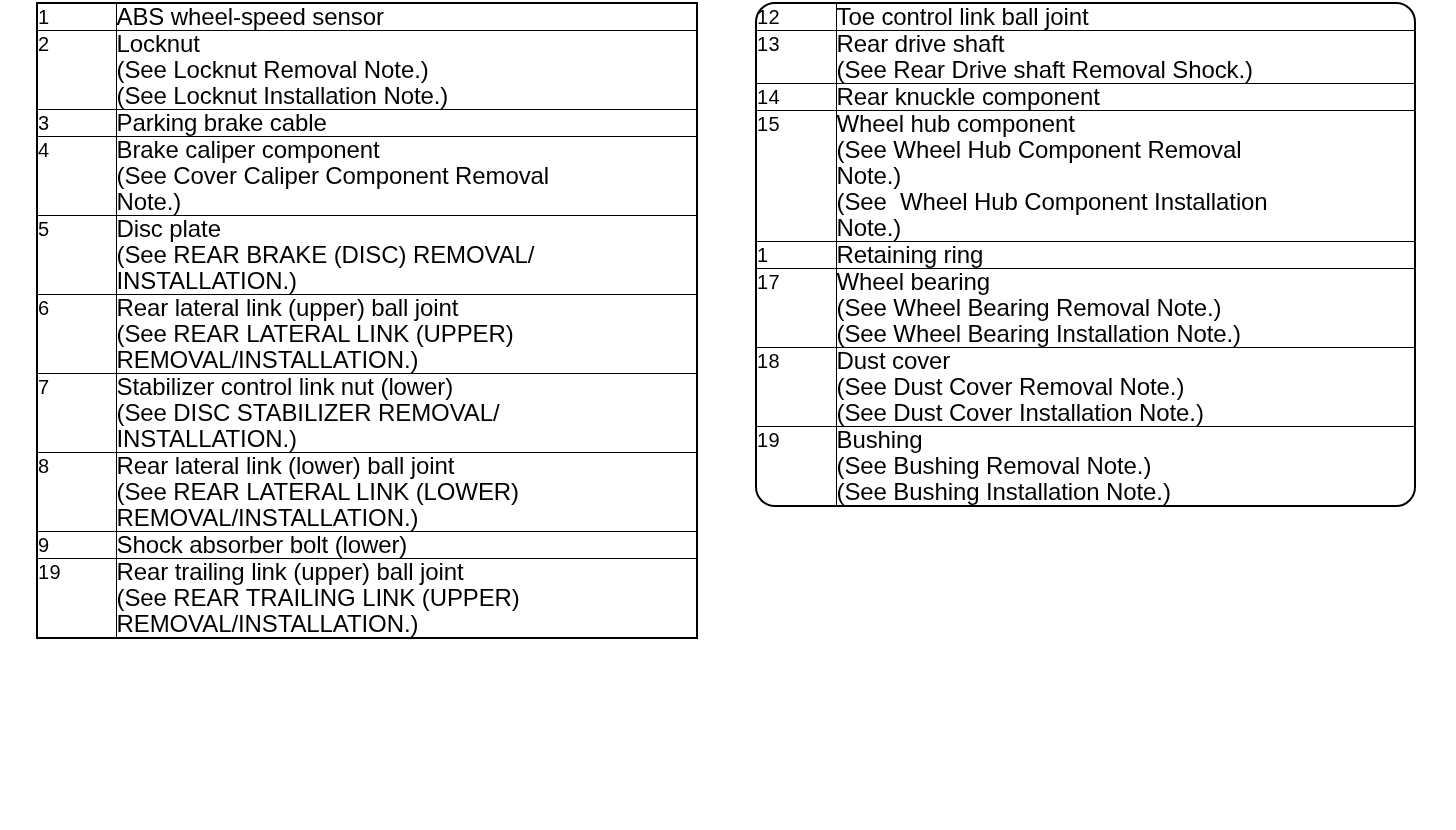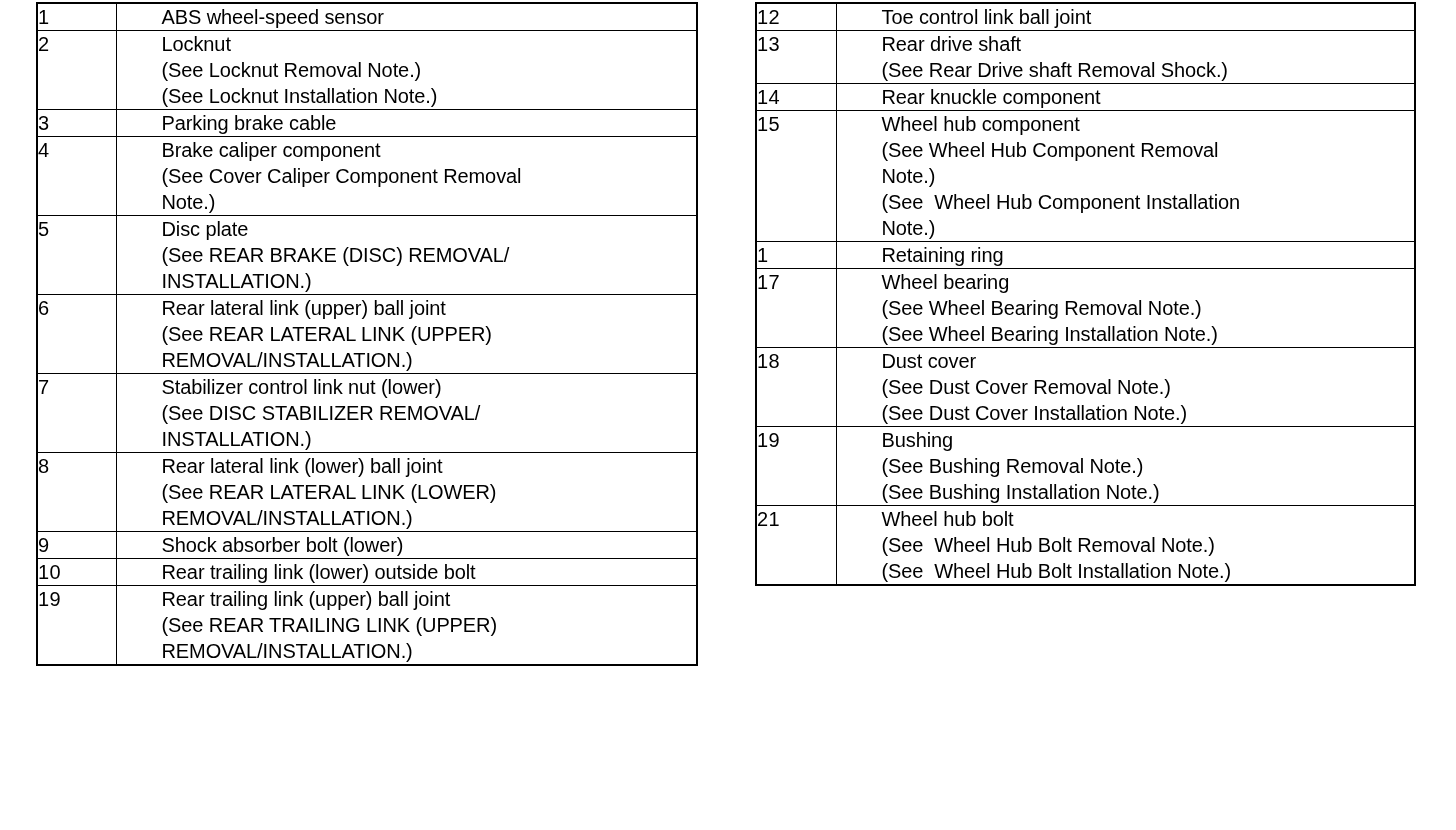--- a/index.html
+++ b/index.html
@@ -26,20 +26,21 @@
   #table-left {
     left: 36px;
     top: 2px;
     width: 662px;
   }
 
   #table-right {
     left: 755px;
     top: 2px;
     width: 661px;
+    border-radius: 20px;
   }
 
   .parts-table table {
     border-collapse: collapse;
     width: 100%;
     table-layout: fixed;
   }
 
   .parts-table td {
     border: 1px solid #000;
@@ -68,25 +69,24 @@
     line-height: 26px;
     padding: 4px 0 7px 0;
     letter-spacing: 0.5px;
   }
 
   .desc-cell {
     padding: 4px 0 7px 10px;
   }
 
   .desc-line {
-    font-size: 20px;
+    font-size: 24px;
     line-height: 26px;
     white-space: pre;
     letter-spacing: -0.1px;
-    padding-left: 45px;
   }
 </style>
 </head>
 <body>
 
 <div class="parts-table" id="table-left">
   <table>
     <colgroup>
         <col class="col-num">
         <col>
@@ -152,26 +152,20 @@
             <div class="desc-line">REMOVAL/INSTALLATION.)</div>
           </td>
         </tr>
         <tr>
           <td class="num-cell">9</td>
           <td class="desc-cell">
             <div class="desc-line">Shock absorber bolt (lower)</div>
           </td>
         </tr>
         <tr>
-          <td class="num-cell">10</td>
-          <td class="desc-cell">
-            <div class="desc-line">Rear trailing link (lower) outside bolt</div>
-          </td>
-        </tr>
-        <tr>
           <td class="num-cell">19</td>
           <td class="desc-cell">
             <div class="desc-line">Rear trailing link (upper) ball joint</div>
             <div class="desc-line">(See REAR TRAILING LINK (UPPER)</div>
             <div class="desc-line">REMOVAL/INSTALLATION.)</div>
           </td>
         </tr>
       </tbody>
   </table>
 </div>
@@ -235,23 +229,15 @@
           </td>
         </tr>
         <tr>
           <td class="num-cell">19</td>
           <td class="desc-cell">
             <div class="desc-line">Bushing</div>
             <div class="desc-line">(See Bushing Removal Note.)</div>
             <div class="desc-line">(See Bushing Installation Note.)</div>
           </td>
         </tr>
-        <tr>
-          <td class="num-cell">21</td>
-          <td class="desc-cell">
-            <div class="desc-line">Wheel hub bolt</div>
-            <div class="desc-line">(See  Wheel Hub Bolt Removal Note.)</div>
-            <div class="desc-line">(See  Wheel Hub Bolt Installation Note.)</div>
-          </td>
-        </tr>
       </tbody>
   </table>
 </div>
 
 </body></html>

